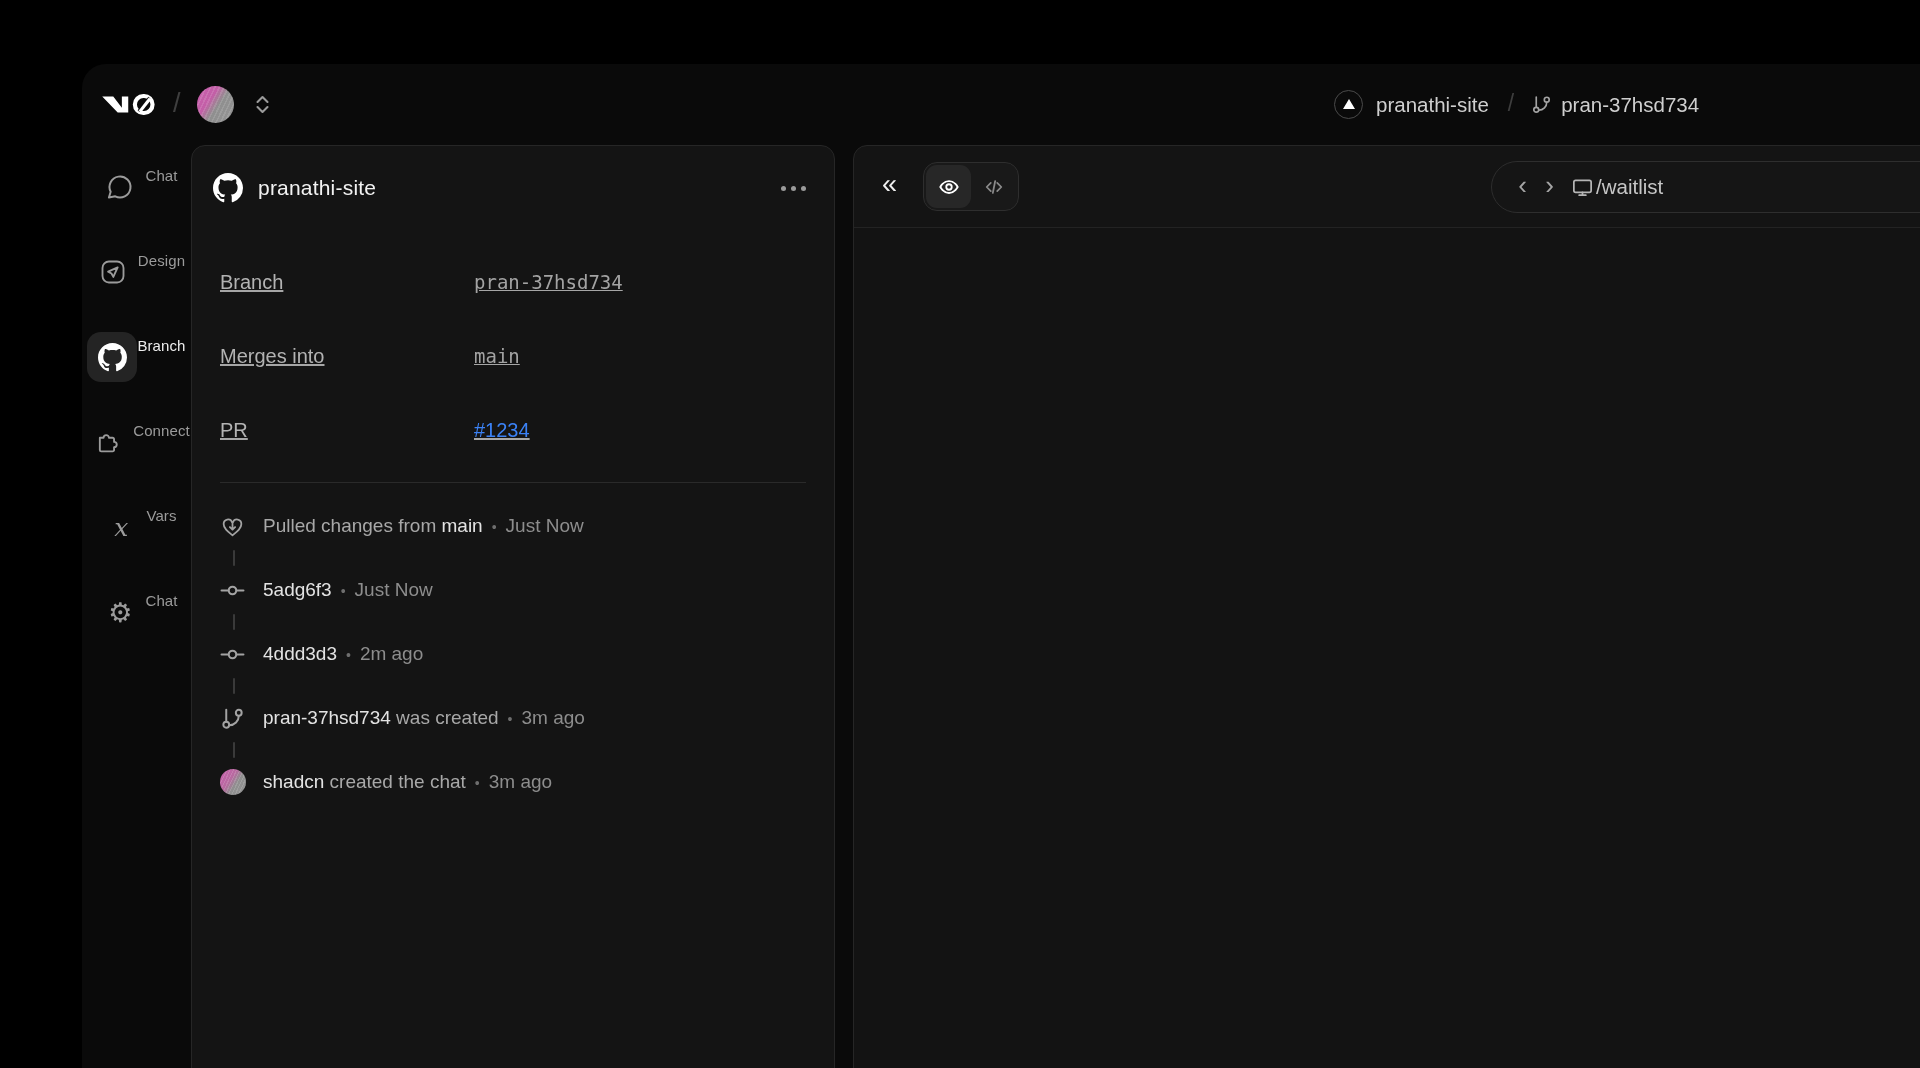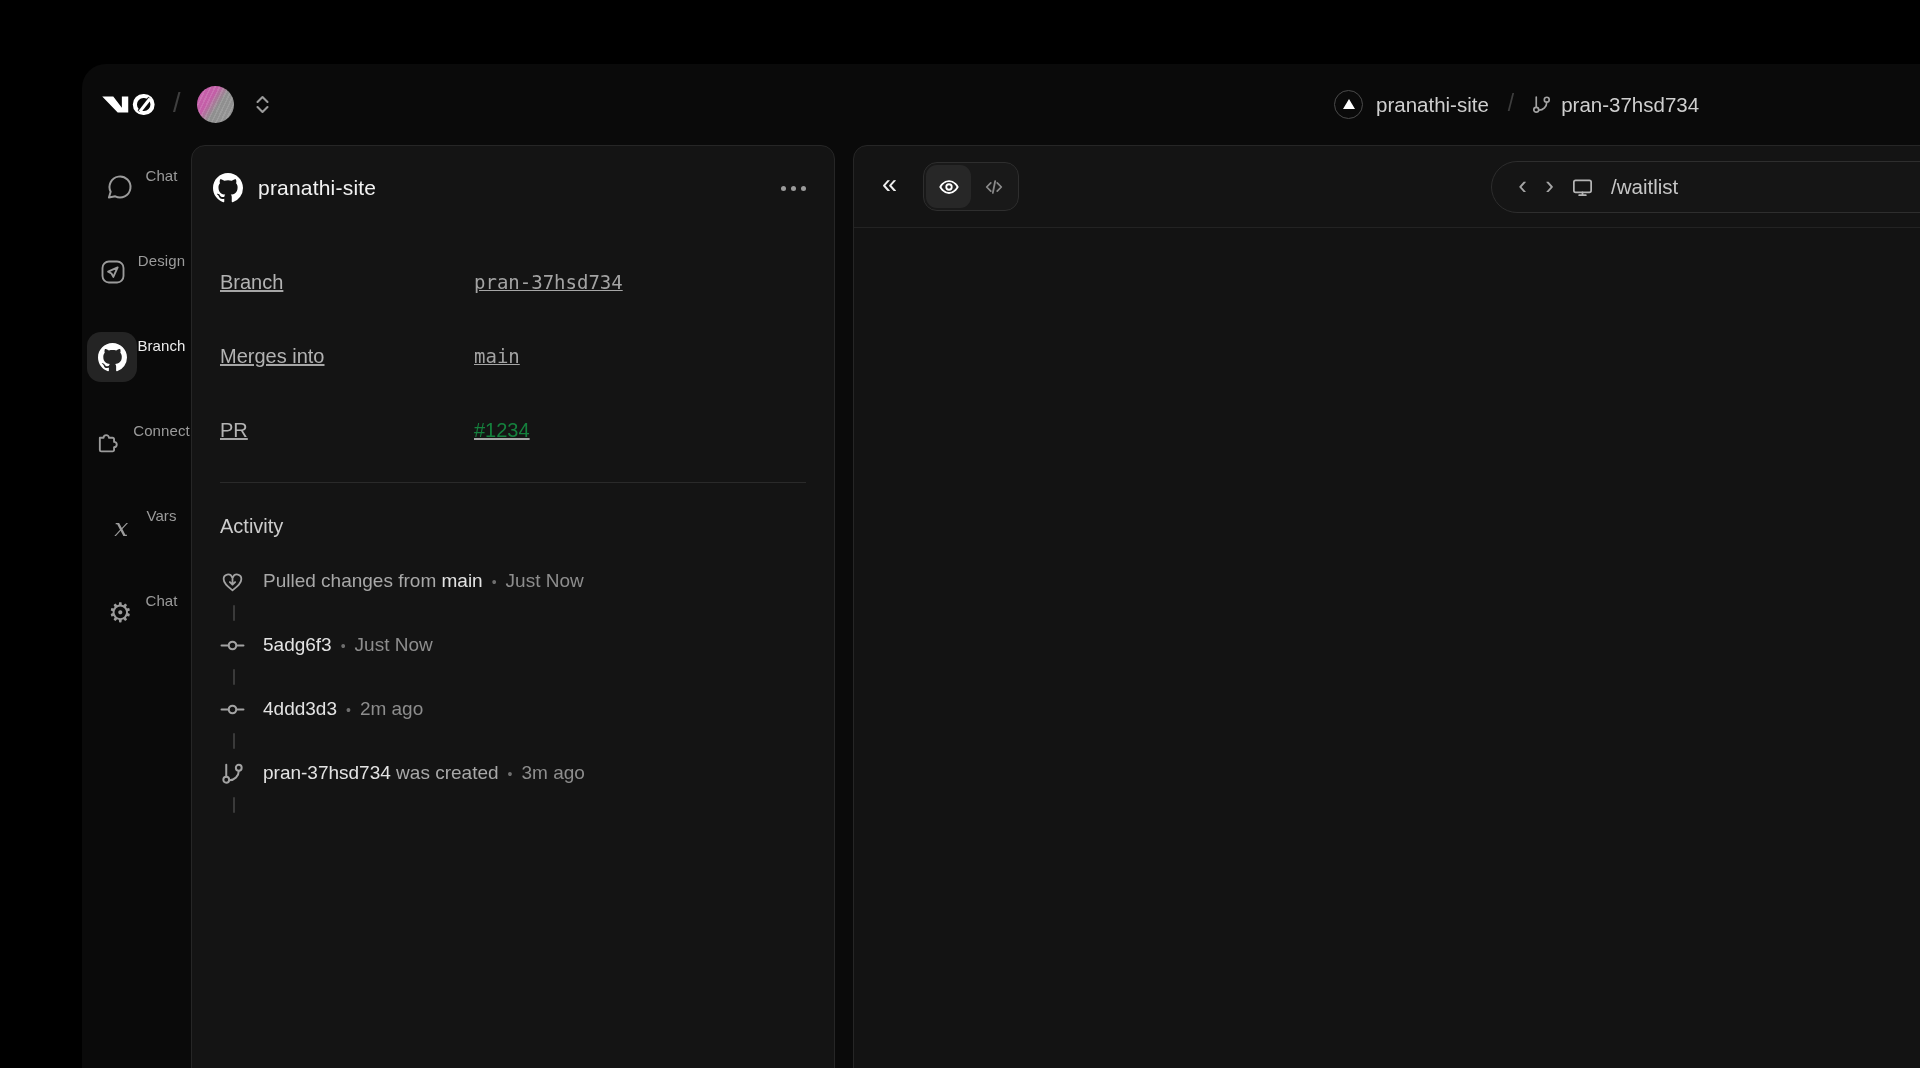--- a/index.html
+++ b/index.html
@@ -63,21 +63,21 @@
   
   .panel-header { height: 84px; flex: none; display: flex; align-items: center; padding: 0 26px 0 21px; }
   .gh-mark { color: #fff; display: flex; }
   .panel-title { margin-left: 15px; font-size: 21px; font-weight: 500; color: #f2f2f2; letter-spacing: .2px; }
   .menu-btn { margin-left: auto; background: none; border: none; cursor: pointer; display: flex; gap: 5px; padding: 6px 2px; }
   .menu-btn i { width: 5px; height: 5px; border-radius: 50%; background: #9a9a9a; display: block; }
 
   .fields { margin: 15px 28px 0; text-decoration: underline; }
   .field-row { display: grid; grid-template-columns: 254px 1fr; align-items: center; height: 74px; }
   .field-label { color: #b3b3b3; font-size: 20px; }
-  .field-value { font-size: 20px; color: #15803d; }
+  .field-value { font-size: 20px; color: #3b82f6; }
   .field-value.mono { font-family: "DejaVu Sans Mono", "Liberation Mono", monospace; font-size: 19px; color: #a3a3a3; }
   .status-value { display: flex; align-items: center; gap: 11px; color: #c9c9c9; }
   .status-value .ck { display: flex; }
 
   .divider { height: 1px; background: #2a2a2a; margin: 15px 28px 0; flex: none; }
   .activity-heading { margin: 32px 28px 0; font-size: 20px; font-weight: 400; color: #cccccc; }
   .activity { margin: 28px 28px 0; }
   .act-row { display: flex; align-items: center; height: 30px; }
   .act-icon { width: 30px; flex: none; display: flex; align-items: center; color: #a3a3a3; }
   .avatar-sm {
@@ -99,21 +99,21 @@
   .segmented { margin-left: 24px; width: 96px; height: 49px; border: 1px solid #2e2e2e; border-radius: 14px; background: #191919; display: flex; padding: 2px; }
   .seg { flex: 1; border: none; background: none; border-radius: 11px; display: flex; align-items: center; justify-content: center; color: #8a8a8a; cursor: pointer; }
   .seg.active { background: #272727; color: #fff; }
   .urlbar {
     position: absolute; left: 637px; right: -24px; top: 15px; height: 52px;
     border: 1px solid #2e2e2e; border-radius: 26px; background: #151515;
     display: flex; align-items: center; padding-left: 17px; cursor: text;
   }
   .nav-btn { background: none; border: none; color: #a5a5a5; font-size: 26px; line-height: 1; width: 27px; text-align: center; cursor: pointer; padding: 0; transform: translateY(-2px); }
   .monitor-wrap { color: #b5b5b5; display: flex; margin-left: 8px; }
-  .url-text { margin-left: 17px; font-size: 20.5px; color: #c6c6c6; }
+  .url-text { margin-left: 2px; font-size: 20.5px; color: #c6c6c6; }
   .preview-body { flex: 1; background: #131313; }
 </style>
 </head>
 <body>
 
 <div class="window">
 
   <header class="topbar">
     <div class="topbar-left">
       <svg class="v0-logo" width="54" height="27" viewBox="0 0 44 22" aria-hidden="true">
@@ -224,21 +224,20 @@
             <div class="field-value mono">main</div>
           </div>
           <div class="field-row">
             <div class="field-label">PR</div>
             <div class="field-value">#1234</div>
           </div>
         </div>
 
       <div class="divider"></div>
 
-      <h3 class="activity-heading">Activity</h3>
       <div class="activity" id="activity">
           <div class="act-row">
             <span class="act-icon">
               <svg width="25" height="25" viewBox="0 0 24 24" fill="none" stroke="currentColor" stroke-linecap="round" stroke-linejoin="round" stroke-width="1.7">
                 <path d="M12 20.5C7.5 16.9 3.5 13.9 3.5 9.5a4.2 4.2 0 0 1 8.1-1.6h.8a4.2 4.2 0 0 1 8.1 1.6c0 4.4-4 7.4-8.5 11Z"></path>
                 <path d="M12 8v7m-2.5-2.5L12 15l2.5-2.5"></path>
               </svg>
             </span>
             <span class="act-text"><span>Pulled changes from </span><span class="act-strong">main</span><span class="act-bullet">•</span><span class="act-time">Just Now</span></span>
           </div>
@@ -277,20 +276,26 @@
                 <line x1="6" y1="3.5" x2="6" y2="15"></line>
                 <circle cx="18" cy="6.5" r="2.8"></circle>
                 <circle cx="6" cy="18" r="2.8"></circle>
                 <path d="M18 9.5a9 9 0 0 1-9 9"></path>
               </svg>
             </span>
             <span class="act-text"><span class="act-strong">pran-37hsd734</span><span> was created</span><span class="act-bullet">•</span><span class="act-time">3m ago</span></span>
           </div>
           <div class="connector">
             <i></i>
+          </div>
+          <div class="act-row">
+            <span class="act-icon">
+              <span class="avatar-sm"></span>
+            </span>
+            <span class="act-text"><span class="act-strong">shadcn</span><span> created the chat</span><span class="act-bullet">•</span><span class="act-time">3m ago</span></span>
           </div>
         </div>
     </section>
 
     <section class="panel right-panel">
       <div class="preview-header">
         <button class="collapse-btn">«</button>
         <div class="segmented" id="segmented">
             <button class="seg active">
               <span style="display:flex">

